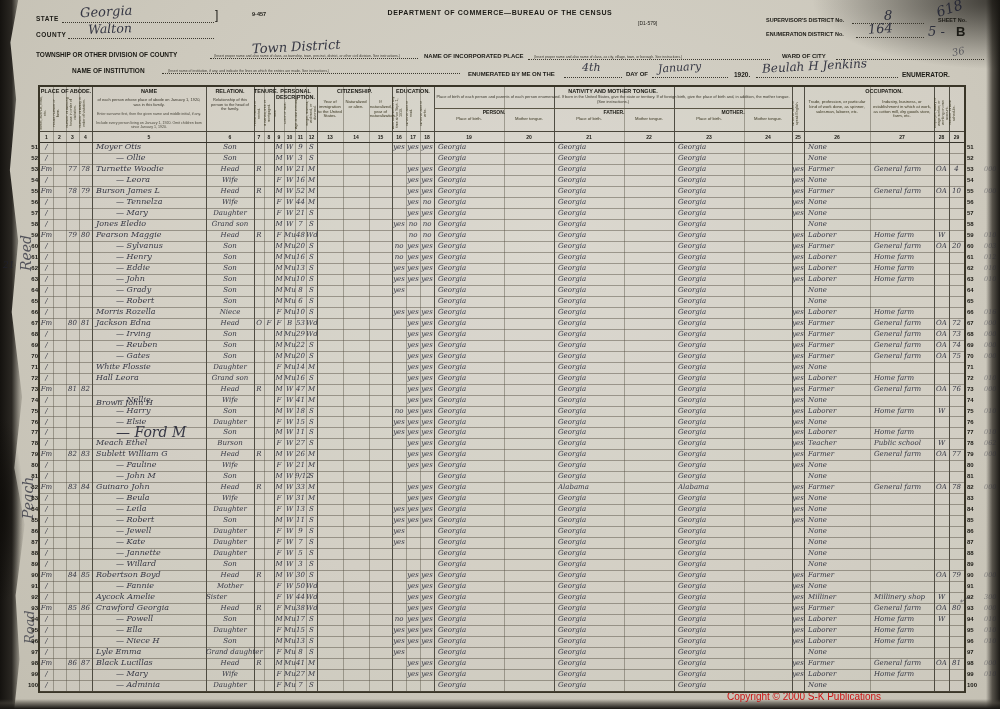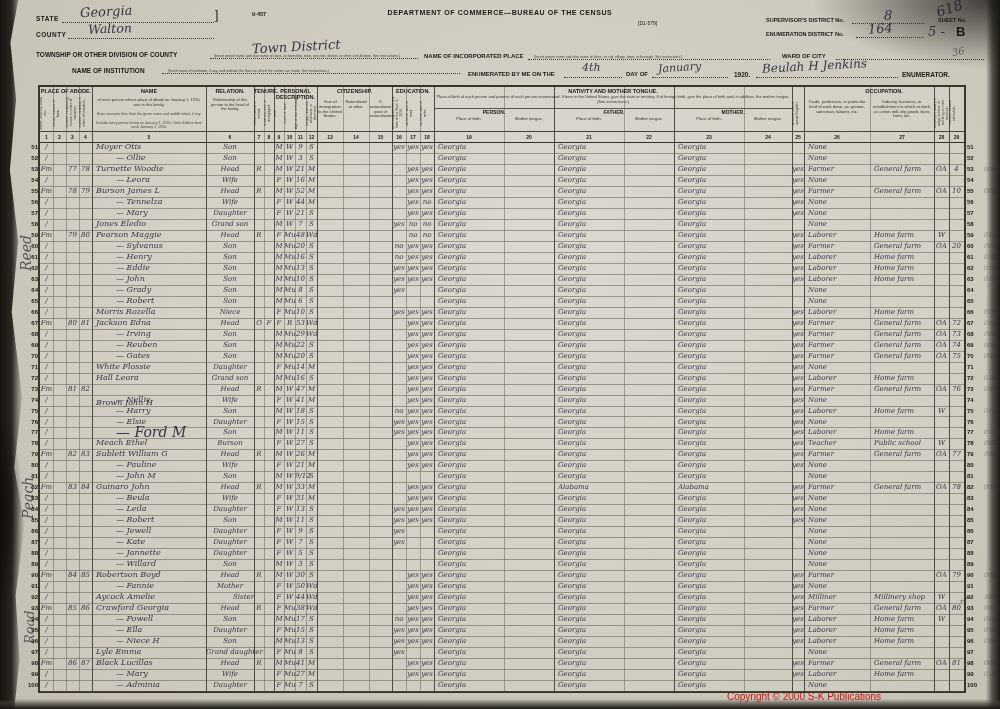--- a/index.html
+++ b/index.html
@@ -1001,21 +1001,21 @@
         <div class="abs hw" style="top: 0px; line-height: 10.98px; white-space: nowrap; font-size: 7px; left: 638px; text-align: left;">Georgia</div>
         <div class="abs hw" style="top: 0px; line-height: 10.98px; white-space: nowrap; font-size: 7px; left: 752px; width: 12px; text-align: center;">yes</div>
         <div class="abs hw" style="top: 0px; line-height: 10.98px; white-space: nowrap; font-size: 7px; left: 768px; text-align: left;">None</div>
       </div>
       <div class="abs" style="left: 0px; top: 505.18px; width: 924px; height: 10.98px; border-bottom: 1px solid rgba(85, 80, 66, 0.48);">
         <div class="abs pr" style="left: -15px; top: 0px; width: 13px; text-align: right; font-size: 6px; font-weight: bold; line-height: 10.98px;">92</div>
         <div class="abs pr" style="left: 927px; top: 0px; width: 16px; font-size: 6px; font-weight: bold; line-height: 10.98px;">92</div>
         <div class="abs hw" style="left: 944px; top: 0px; font-size: 6.5px; opacity: 0.45; line-height: 10.98px;">300</div>
         <div class="abs hw" style="top: 0px; line-height: 10.98px; white-space: nowrap; font-size: 7px; left: 0px; width: 13px; text-align: center;">/</div>
         <div class="abs hw" style="top: 0px; line-height: 10.98px; white-space: nowrap; font-size: 8px; left: 56px; text-align: left;">Aycock Amelie</div>
-        <div class="abs hw" style="top: 0px; line-height: 10.98px; white-space: nowrap; font-size: 7px; left: 166px; width: 48px; text-align: right;">Sister</div>
+        <div class="abs hw" style="top: 0px; line-height: 10.98px; white-space: nowrap; font-size: 7px; left: 166px; width: 48px; text-align: left;">Sister</div>
         <div class="abs hw" style="top: 0px; line-height: 10.98px; white-space: nowrap; font-size: 7px; left: 234px; width: 10px; text-align: center;">F</div>
         <div class="abs hw" style="top: 0px; line-height: 10.98px; white-space: nowrap; font-size: 7px; left: 244px; width: 11px; text-align: center;">W</div>
         <div class="abs hw" style="top: 0px; line-height: 10.98px; white-space: nowrap; font-size: 7px; left: 255px; width: 11px; text-align: center;">44</div>
         <div class="abs hw" style="top: 0px; line-height: 10.98px; white-space: nowrap; font-size: 7px; left: 266px; width: 11px; text-align: center;">Wd</div>
         <div class="abs hw" style="top: 0px; line-height: 10.98px; white-space: nowrap; font-size: 7px; left: 366px; width: 14px; text-align: center;">yes</div>
         <div class="abs hw" style="top: 0px; line-height: 10.98px; white-space: nowrap; font-size: 7px; left: 380px; width: 14px; text-align: center;">yes</div>
         <div class="abs hw" style="top: 0px; line-height: 10.98px; white-space: nowrap; font-size: 7px; left: 398px; text-align: left;">Georgia</div>
         <div class="abs hw" style="top: 0px; line-height: 10.98px; white-space: nowrap; font-size: 7px; left: 518px; text-align: left;">Georgia</div>
         <div class="abs hw" style="top: 0px; line-height: 10.98px; white-space: nowrap; font-size: 7px; left: 638px; text-align: left;">Georgia</div>
         <div class="abs hw" style="top: 0px; line-height: 10.98px; white-space: nowrap; font-size: 7px; left: 752px; width: 12px; text-align: center;">yes</div>

